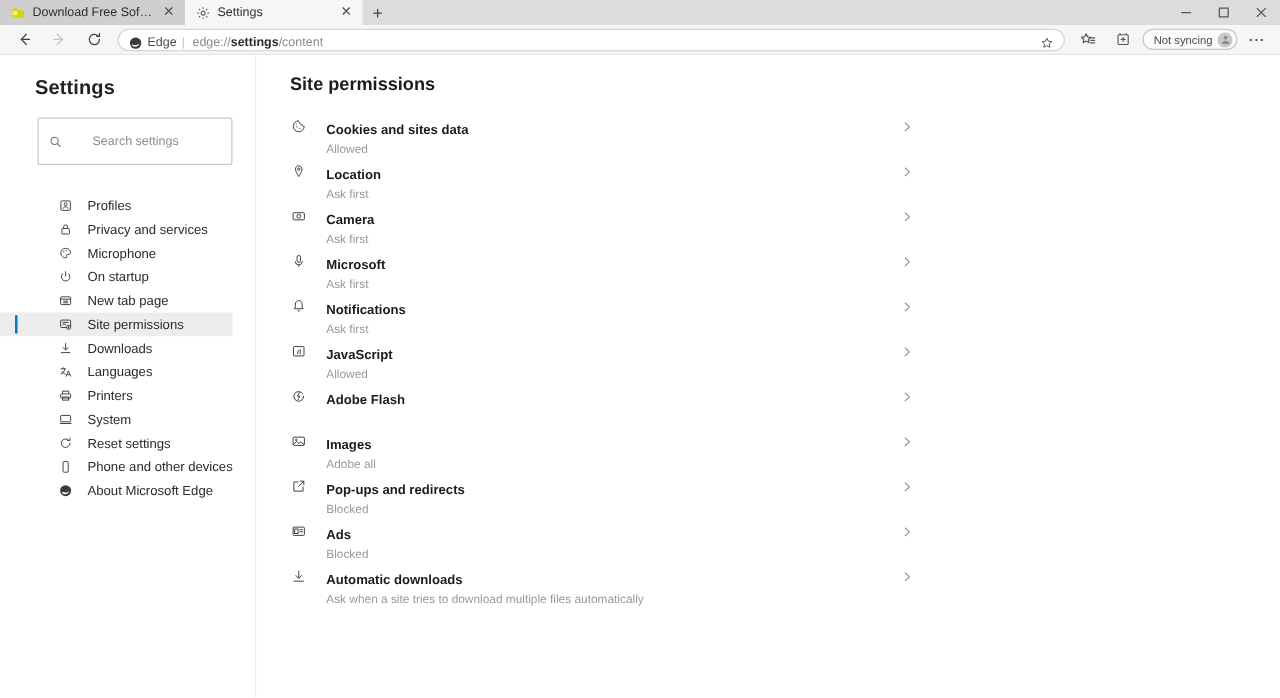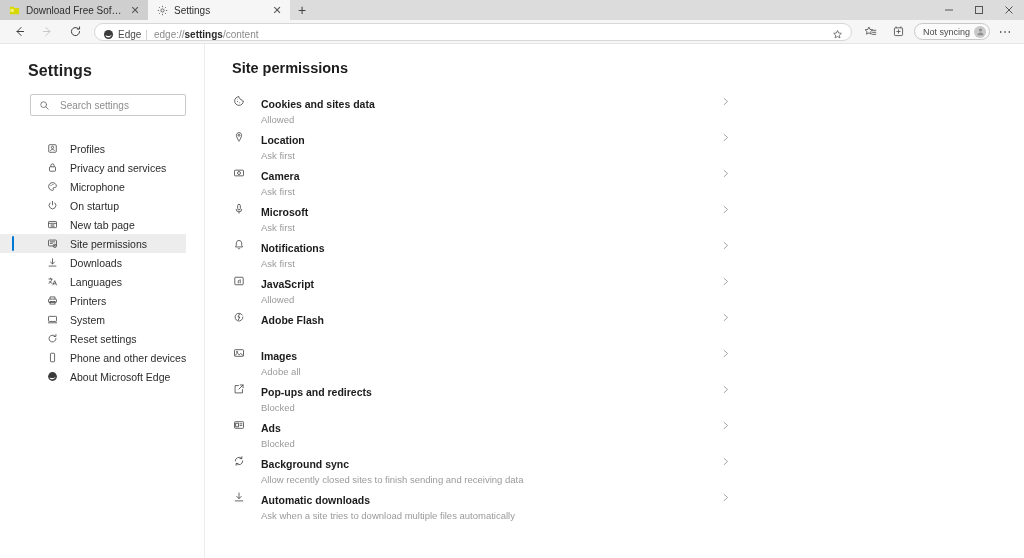--- a/index.html
+++ b/index.html
@@ -98,23 +98,23 @@
 
   .sidebar {
     width: 205px; flex: 0 0 205px; background: #ffffff;
     border-right: 1px solid #ededed; padding-top: 18px;
   }
   .settings-title {
     font-size: 16px; color: #222; font-weight: 600;
     padding: 0 0 0 28px; margin-bottom: 14px; letter-spacing: .1px;
   }
   .searchbox {
-    margin: 0 18px 0 30px; height: 22px; background: #ffffff;
+    margin: 0 18px 0 30px; height: 38px; background: #ffffff;
     border: 1px solid #c9c9c9; border-radius: 2px;
-    display: flex; align-items: center; gap: 10px; padding: 0 8px;
+    display: flex; align-items: center; gap: 24px; padding: 0 8px;
   }
   .search-ph { font-size: 10px; color: #8d8d8d; }
 
   .navlist { margin-top: 12px; }
   .navitem {
     height: 19px; display: flex; align-items: center; gap: 11px;
     padding-left: 46px; margin: 0 18px 0 0; position: relative;
     font-size: 10.5px; color: #2b2b2b;
   }
   .navitem + .navitem { margin-top: 0; }
@@ -612,39 +612,20 @@
         <span class="perm-title">Ads</span>
         <span class="perm-sub" style="display:block">Blocked</span>
       </span>
       <span class="perm-chev">
         <svg width="11" height="11" viewBox="0 0 16 16" fill="none" stroke="#8f8f8f" stroke-width="1.2" stroke-linecap="round" stroke-linejoin="round">
             <path d="M6 3.5l5 4.5-5 4.5"></path>
           </svg>
       </span>
     </div>
 
-    <div class="perm-row">
-      <span class="perm-icon">
-        <svg width="12" height="12" viewBox="0 0 16 16" fill="none" stroke="#3d3d3d" stroke-width="1.05" stroke-linecap="round" stroke-linejoin="round">
-          <path d="M3 8a5 5 0 0 1 8.4-3.6"></path>
-            <path d="M11.8 2.2v2.6H9.2"></path>
-          <path d="M13 8a5 5 0 0 1-8.4 3.6"></path>
-            <path d="M4.2 13.8v-2.6h2.6"></path>
-        </svg>
-      </span>
-      <span class="perm-text">
-        <span class="perm-title">Background sync</span>
-        <span class="perm-sub" style="display:block">Allow recently closed sites to finish sending and receiving data</span>
-      </span>
-      <span class="perm-chev">
-        <svg width="11" height="11" viewBox="0 0 16 16" fill="none" stroke="#8f8f8f" stroke-width="1.2" stroke-linecap="round" stroke-linejoin="round">
-            <path d="M6 3.5l5 4.5-5 4.5"></path>
-          </svg>
-      </span>
-    </div>
 
     <div class="perm-row">
       <span class="perm-icon">
         <svg width="12" height="12" viewBox="0 0 16 16" fill="none" stroke="#3d3d3d" stroke-width="1.05" stroke-linecap="round" stroke-linejoin="round">
           <path d="M8 2.6v7.2"></path>
             <path d="M5 7.2l3 3 3-3"></path>
             <path d="M3 13.2h10"></path>
         </svg>
       </span>
       <span class="perm-text">

